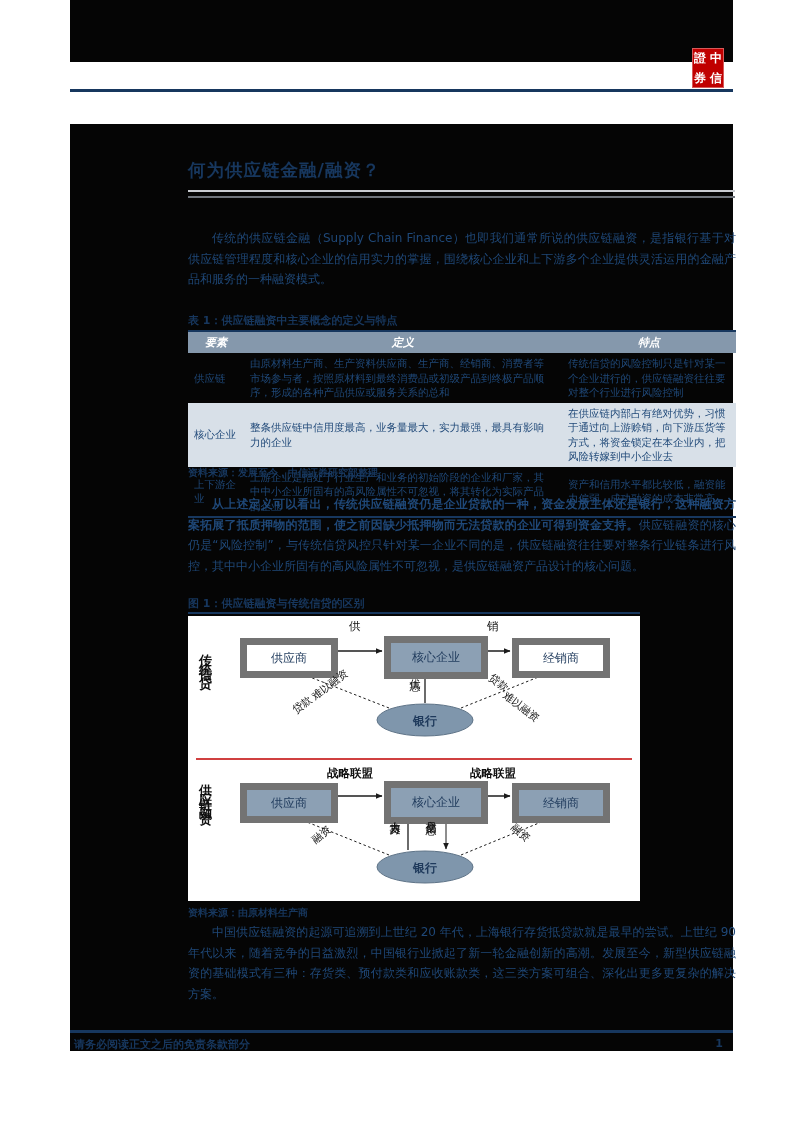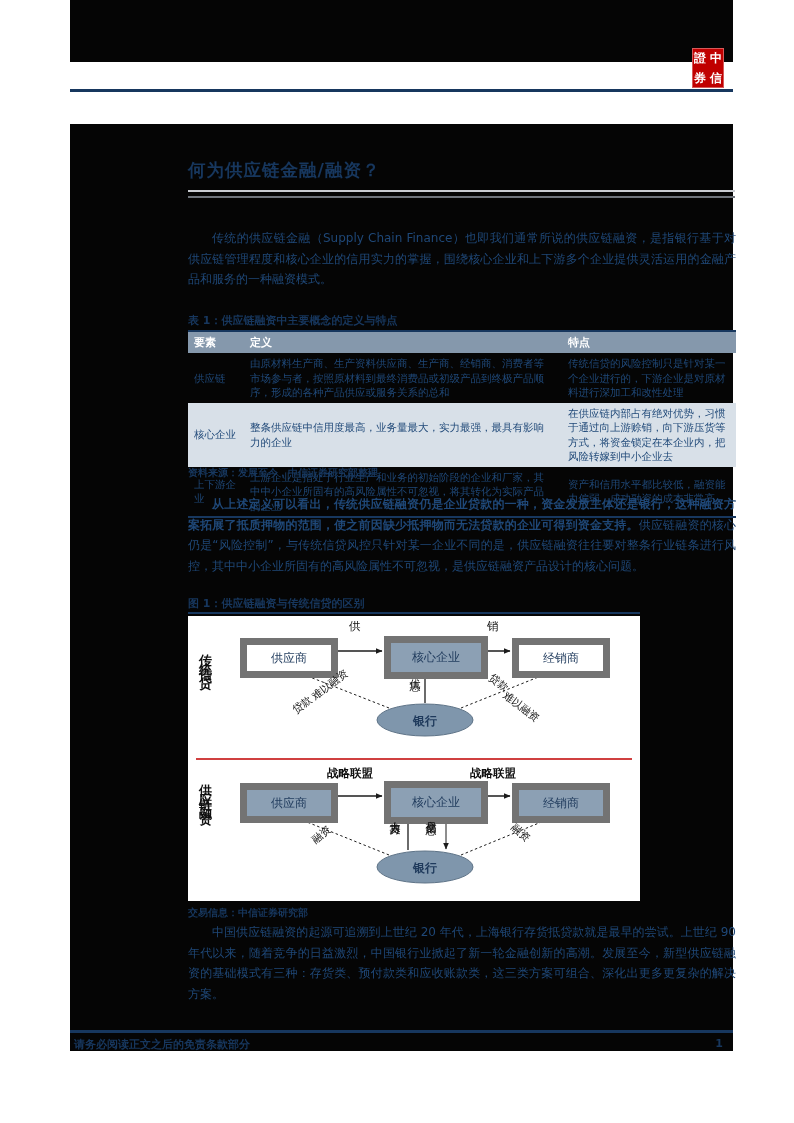--- a/index.html
+++ b/index.html
@@ -25,22 +25,22 @@
   .para{position:absolute;left:118px;width:548px;font-size:12px;line-height:20.5px;
         color:var(--body);text-align:justify;text-indent:2em;}
   .p1{top:228px;} .p2{top:494px;} .p3{top:922px;}
   .src{position:absolute;left:118px;font-size:10px;font-weight:bold;color:var(--navy);}
   .src1{top:466px;} .src2{top:906px;}
 
   
   .tbl-caption{position:absolute;left:118px;top:313px;font-size:11px;font-weight:bold;color:var(--navy);}
   .tbl{position:absolute;left:118px;top:330px;width:548px;border-collapse:collapse;table-layout:fixed;
         border-top:2px solid var(--navy);border-bottom:2px solid var(--navy);}
-  .tbl th{background:var(--slate-dark);color:#ffffff;font-size:11px;font-weight:bold;text-align:left;
-        padding:3px 6px;height:15px;}
+  .tbl th{background:var(--slate-dark);color:#ffffff;font-size:11px;font-weight:bold;text-align:center;
+        padding:3px 6px;height:15px;font-style:italic;}
   .tbl td{font-size:10.5px;line-height:14.5px;color:var(--body);padding:3px 8px 3px 6px;vertical-align:middle;}
   .tbl tr.alt td{background:var(--row-alt);}
   .c-term{width:56px;} .c-def{width:318px;} .c-feat{width:174px;}
 
   
   .fig-caption{position:absolute;left:118px;top:596px;font-size:11px;font-weight:bold;color:var(--navy);}
   .fig-rule{position:absolute;left:118px;top:612px;width:452px;height:2px;background:var(--navy);}
   .figure{position:absolute;left:118px;top:616px;width:452px;height:285px;background:#ffffff;}
   .figure svg{position:absolute;left:0;top:0;}
   .vlabel{position:absolute;writing-mode:vertical-rl;text-orientation:upright;font-weight:bold;
@@ -92,21 +92,21 @@
         <tr>
           <th>要素</th>
           <th>定义</th>
           <th>特点</th>
         </tr>
       </thead>
       <tbody>
         <tr>
           <td>供应链</td>
           <td>由原材料生产商、生产资料供应商、生产商、经销商、消费者等市场参与者，按照原材料到最终消费品或初级产品到终极产品顺序，形成的各种产品供应或服务关系的总和</td>
-          <td>传统信贷的风险控制只是针对某一个企业进行的，下游企业是对原材料进行深加工和改性处理</td>
+          <td>传统信贷的风险控制只是针对某一个企业进行的，供应链融资往往要对整个行业进行风险控制</td>
         </tr>
         <tr class="alt">
           <td>核心企业</td>
           <td>整条供应链中信用度最高，业务量最大，实力最强，最具有影响力的企业</td>
           <td>在供应链内部占有绝对优势，习惯于通过向上游赊销，向下游压货等方式，将资金锁定在本企业内，把风险转嫁到中小企业去</td>
         </tr>
         <tr>
           <td>上下游企业</td>
           <td>上游企业是指处于行业生产和业务的初始阶段的企业和厂家，其中中小企业所固有的高风险属性不可忽视，将其转化为实际产品的企业</td>
           <td>资产和信用水平都比较低，融资能力偏弱，成功融资的成本非常高</td>
@@ -165,21 +165,21 @@
       <div class="nbox fill" style="left:52px;top:167px;width:84px;height:26px;">供应商</div>
       <div class="nbox fill" style="left:196px;top:165px;width:90px;height:29px;">核心企业</div>
       <div class="nbox fill" style="left:324px;top:167px;width:84px;height:26px;">经销商</div>
       <div class="vsmall" style="left:198px;top:196px;">大力支持</div>
       <div class="vsmall" style="left:234px;top:196px;">交易信息</div>
       <div class="diag" style="left:123px;top:212px;transform:rotate(-40deg);">融资</div>
       <div class="diag" style="left:322px;top:210px;transform:rotate(40deg);">融资</div>
       <div class="bank-label" style="left:207px;top:244px;">银行</div>
     </div>
 
-    <div class="src src2">交易信息：中信证券研究部</div>
+    <div class="src src2">资料来源：由原材料生产商</div>
 
     <div class="para p3">中国供应链融资的起源可追溯到上世纪 20 年代，上海银行存货抵贷款就是最早的尝试。上世纪 90 年代以来，随着竞争的日益激烈，中国银行业掀起了新一轮金融创新的高潮。发展至今，新型供应链融资的基础模式有三种：存货类、预付款类和应收账款类，这三类方案可组合、深化出更多更复杂的解决方案。</div>
 
     <div class="ftr-rule"></div>
     <div class="ftr-text">请务必阅读正文之后的免责条款部分</div>
     <div class="ftr-page">1</div>
 
   </div>
 </div>
 

